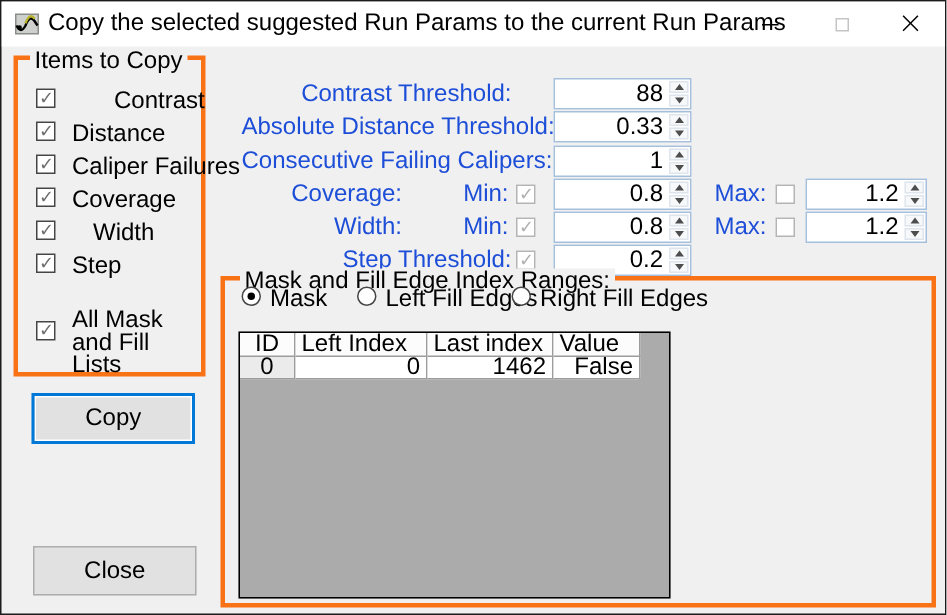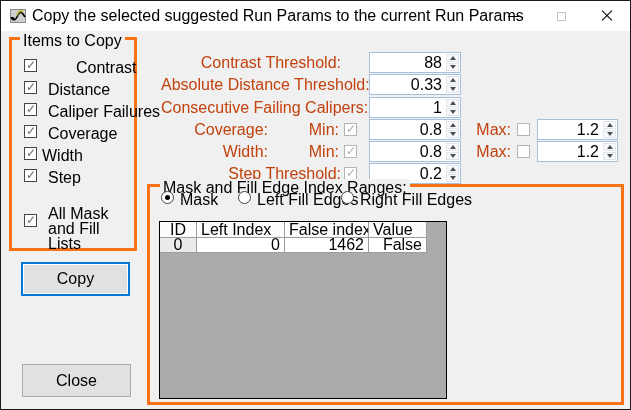--- a/index.html
+++ b/index.html
@@ -28,21 +28,21 @@
   
   .cb-box{position:absolute;width:13px;height:13px;background:#fff;border:1px solid #454545;}
   .cb-box.dim{border-color:#b4b4b4;}
   .cb-box.checked::after{content:"\2713";position:absolute;left:1px;top:-2px;font-size:12px;color:#6e6e6e;}
   .cb-box.dim.checked::after{color:#b0b0b0;}
   .cb-label{position:absolute;white-space:nowrap;}
   
   .radio{position:absolute;width:13px;height:13px;border:1px solid #454545;border-radius:50%;background:#fff;}
   .radio.selected::after{content:"";position:absolute;left:3px;top:3px;width:5px;height:5px;border-radius:50%;background:#000;}
   
-  .dlabel{position:absolute;color:#c2410c;text-align:right;white-space:nowrap;height:21px;line-height:21px;}
+  .dlabel{position:absolute;color:#1d4ed8;text-align:right;white-space:nowrap;height:21px;line-height:21px;}
   
   .spinner{position:absolute;height:21px;background:#fff;border:1px solid #a5bfdc;display:flex;}
   .spin-val{flex:1;text-align:right;line-height:19px;padding-right:3px;color:#000;margin-left:36px;}
   .spin-btns{width:15px;display:flex;flex-direction:column;padding:1px 1px;}
   .spin-up,.spin-down{flex:1;background:#f7f8fa;border:1px solid #dfe5ec;display:flex;align-items:center;justify-content:center;}
   .spin-up{margin-bottom:1px;}
   .tri-up{width:0;height:0;border-left:3px solid transparent;border-right:3px solid transparent;border-bottom:4px solid #4d4d4d;}
   .tri-down{width:0;height:0;border-left:3px solid transparent;border-right:3px solid transparent;border-top:4px solid #4d4d4d;}
   
   .btn{position:absolute;background:#e1e1e1;display:flex;align-items:center;justify-content:center;}
@@ -95,21 +95,21 @@
   <span class="cb-box checked" style="left:23px;top:80px;"></span>
   <span class="cb-label" style="left:47px;top:80px;">Distance</span>
 
   <span class="cb-box checked" style="left:23px;top:102px;"></span>
   <span class="cb-label" style="left:47px;top:102px;">Caliper Failures</span>
 
   <span class="cb-box checked" style="left:23px;top:124px;"></span>
   <span class="cb-label" style="left:47px;top:124px;">Coverage</span>
 
   <span class="cb-box checked" style="left:23px;top:146px;"></span>
-  <span class="cb-label" style="left:41px;top:146px;">Width</span>
+  <span class="cb-label" style="left:61px;top:146px;">Width</span>
 
   <span class="cb-box checked" style="left:23px;top:168px;"></span>
   <span class="cb-label" style="left:47px;top:168px;">Step</span>
 
   <span class="cb-box checked" style="left:23px;top:213px;"></span>
   <span class="cb-label" style="left:47px;top:205px;width:82px;white-space:normal;line-height:15px;">All Mask and Fill Lists</span>
 
   <div class="btn btn-copy">
       <span>Copy</span>
     </div>
@@ -236,21 +236,21 @@
   <span class="radio" style="left:237px;top:190px;"></span>
   <span class="cb-label" style="left:256px;top:190px;">Left Fill Edges</span>
 
   <span class="radio" style="left:340px;top:190px;"></span>
   <span class="cb-label" style="left:359px;top:190px;">Right Fill Edges</span>
 
   <div class="grid">
     <div class="grid-row">
       <div class="gcell hdr c-id">ID</div>
       <div class="gcell hdr c-first">Left Index</div>
-      <div class="gcell hdr c-last">False index</div>
+      <div class="gcell hdr c-last">Last index</div>
       <div class="gcell hdr c-val">Value</div>
     </div>
     <div class="grid-row">
       <div class="gcell dat c-id">0</div>
       <div class="gcell dat c-first">0</div>
       <div class="gcell dat c-last">1462</div>
       <div class="gcell dat c-val">False</div>
     </div>
   </div>
 

